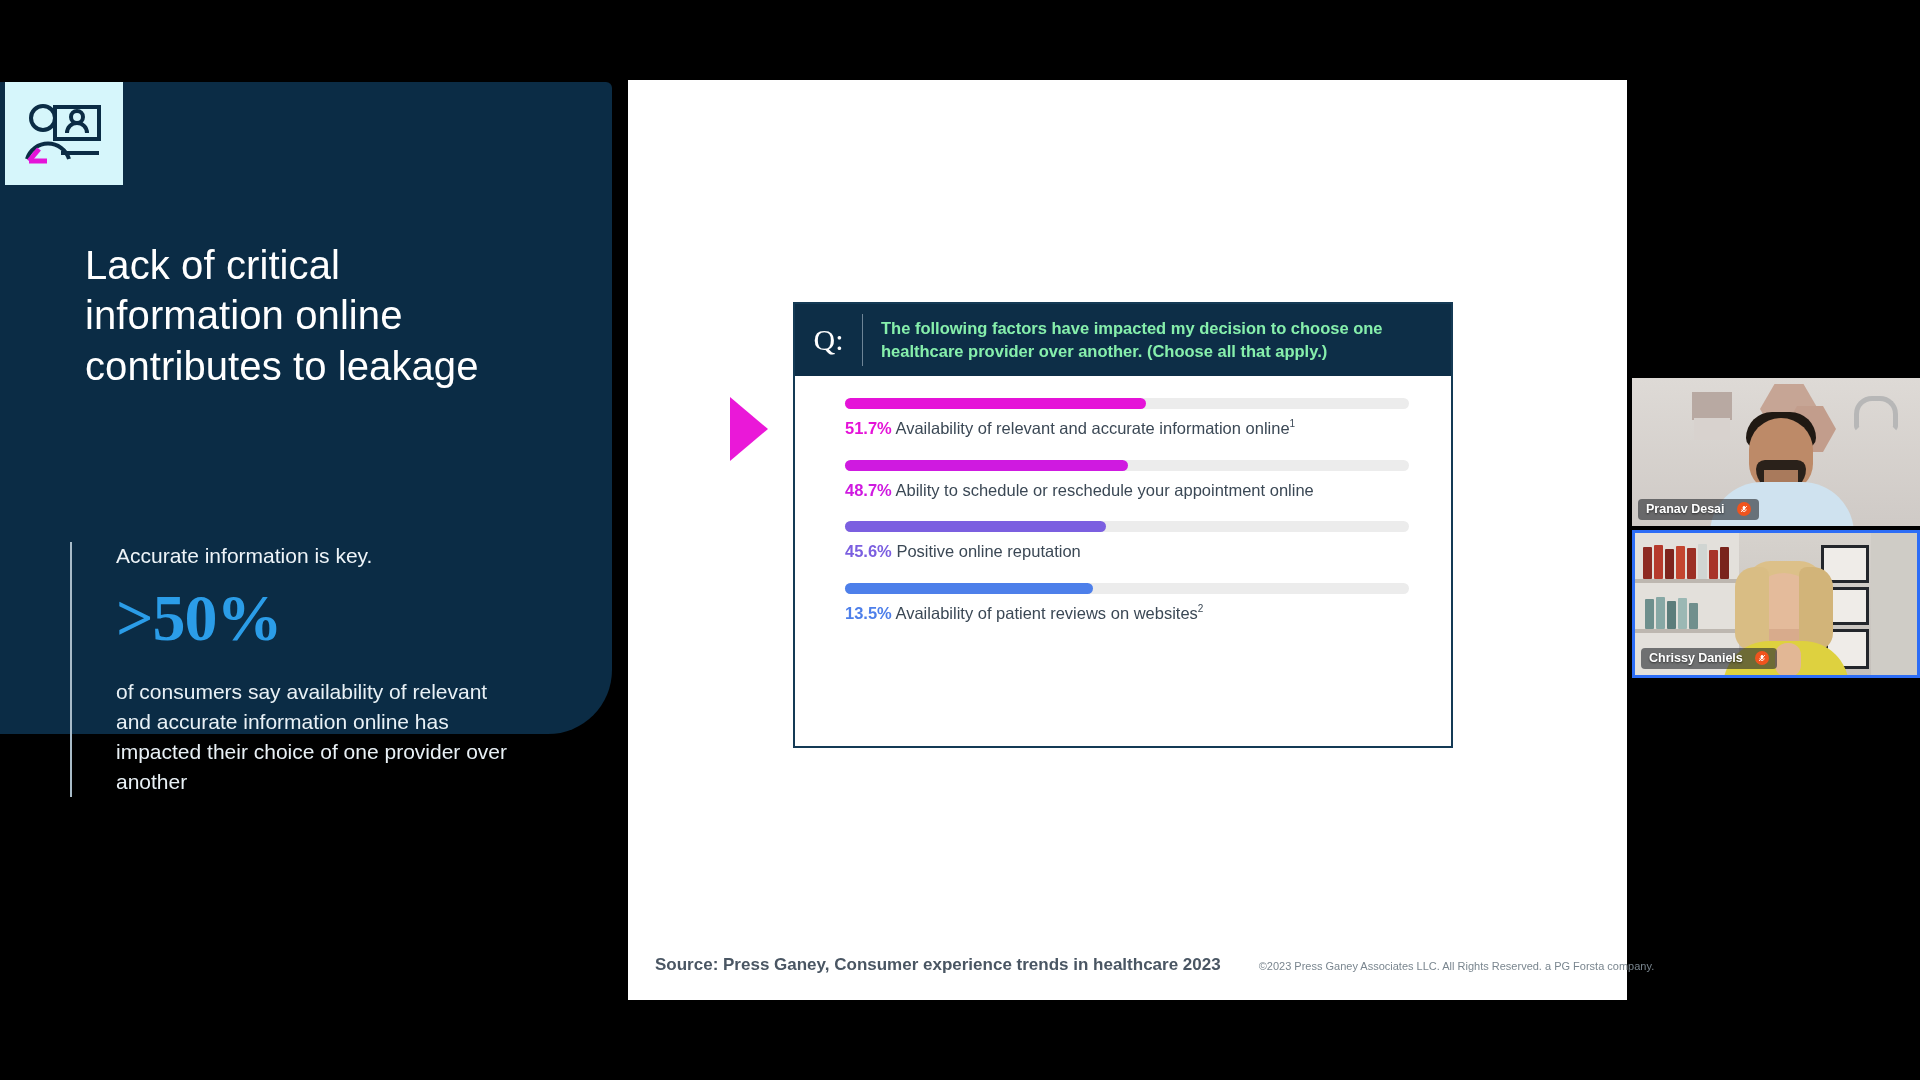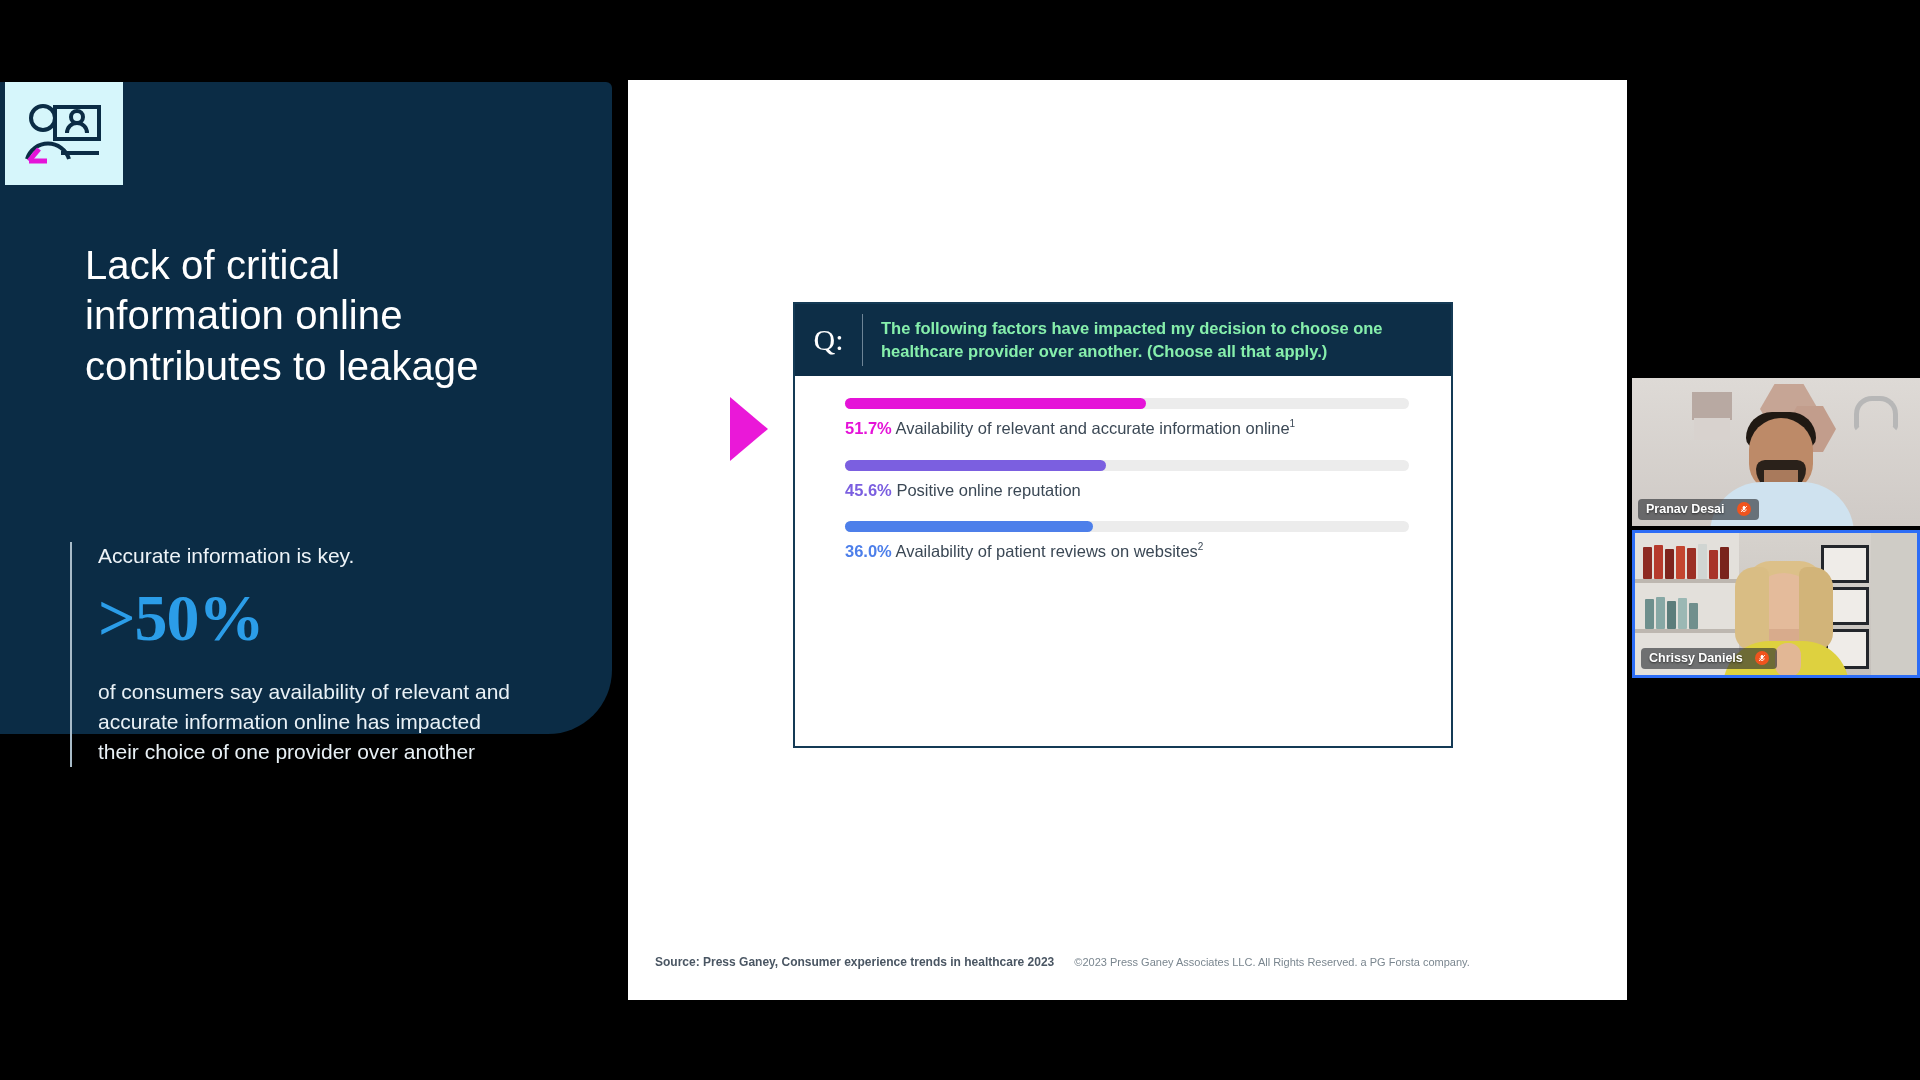--- a/index.html
+++ b/index.html
@@ -65,21 +65,21 @@
     font-weight: 400;
     letter-spacing: 0.1px;
   }
 
   #stat-block {
     position: absolute;
     left: 70px;
     top: 460px;
     width: 450px;
     border-left: 2px solid #a9bcc9;
-    padding-left: 26px;
+    padding-left: 44px;
     box-sizing: border-box;
   }
 
   #stat-kicker {
     color: #eef4f8;
     font-size: 21px;
     line-height: 1.3;
     margin: 0 0 16px 0;
   }
 
@@ -203,23 +203,23 @@
     left: 655px;
     top: 955px;
     width: 950px;
     display: flex;
     align-items: baseline;
     z-index: 6;
   }
 
   #footer-source {
     color: #4a5663;
-    font-size: 12px;
+    font-size: 17px;
     font-weight: bold;
-    margin-right: 20px;
+    margin-right: 38px;
     white-space: nowrap;
   }
 
   #footer-copyright {
     color: #7a868f;
     font-size: 11px;
     white-space: nowrap;
   }
 
   
@@ -330,37 +330,46 @@
         <div class="bar-row">
           <div class="bar-track">
             <div class="bar-fill" style="width:53.4%; background:#e513d8;"></div>
           </div>
           <div class="bar-label">
             <span class="bar-value" style="color:#e513d8;">51.7%</span>
             <span>Availability of relevant and accurate information online</span><span class="footnote-sup">1</span>
           </div>
         </div>
 
+        <div class="bar-row">
+          <div class="bar-track">
+            <div class="bar-fill" style="width:50.2%; background:#cf1ae0;"></div>
+          </div>
+          <div class="bar-label">
+            <span class="bar-value" style="color:#cf1ae0;">48.7%</span>
+            <span>Ability to schedule or reschedule your appointment online</span><span class="footnote-sup"></span>
+          </div>
+        </div>
 
         <div class="bar-row">
           <div class="bar-track">
             <div class="bar-fill" style="width:46.2%; background:#7b5fe0;"></div>
           </div>
           <div class="bar-label">
             <span class="bar-value" style="color:#7b5fe0;">45.6%</span>
             <span>Positive online reputation</span><span class="footnote-sup"></span>
           </div>
         </div>
 
         <div class="bar-row">
           <div class="bar-track">
             <div class="bar-fill" style="width:44%; background:#4d7fea;"></div>
           </div>
           <div class="bar-label">
-            <span class="bar-value" style="color:#4d7fea;">36.0%</span>
+            <span class="bar-value" style="color:#4d7fea;">13.5%</span>
             <span>Availability of patient reviews on websites</span><span class="footnote-sup">2</span>
           </div>
         </div>
 
 
       </div>
     </div>
 
     <div id="slide-footer" style="left:27px; top:875px;">
       <div id="footer-source">Source: Press Ganey, Consumer experience trends in healthcare 2023</div>

